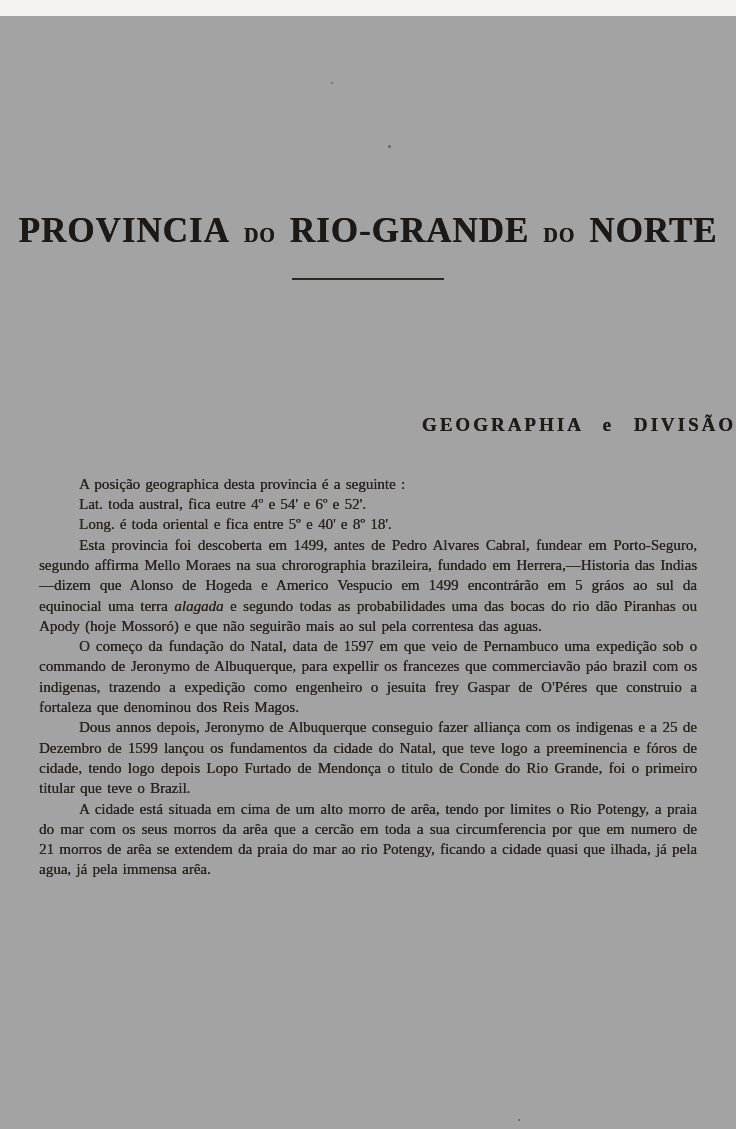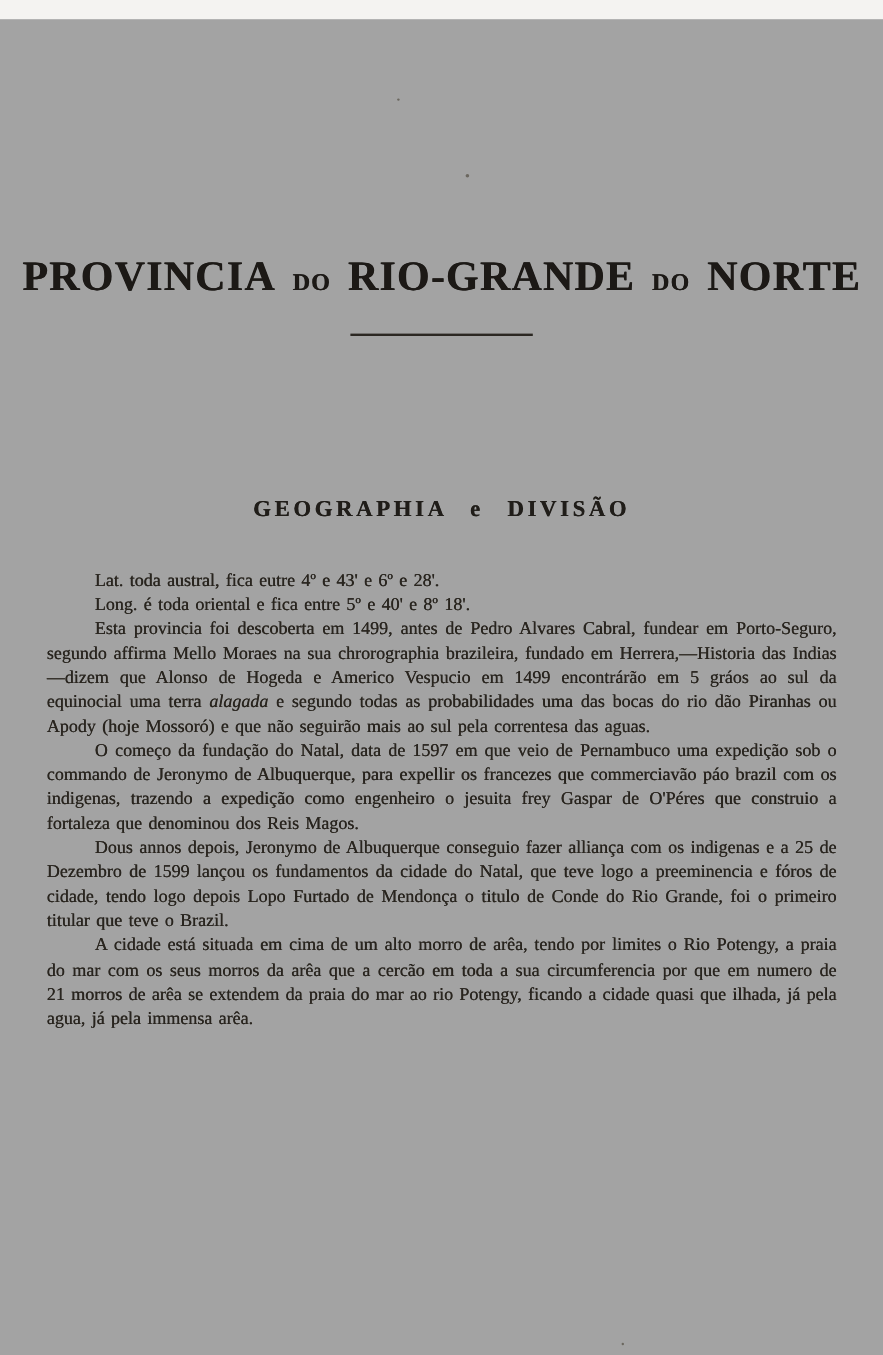--- a/index.html
+++ b/index.html
@@ -36,21 +36,21 @@
     padding: 0 5px;
   }
   .title-rule {
     width: 152px;
     height: 2px;
     background: #2b2722;
     margin: 30px auto 0 auto;
   }
   .section-heading {
     margin: 134px 0 0 0;
-    text-align: center;
+    text-align: right;
     font-size: 19px;
     font-weight: bold;
     color: #201d19;
     letter-spacing: 3px;
     word-spacing: 12px;
     line-height: 1.2;
     text-shadow: 0.3px 0 0 currentColor;
   }
   .body-text {
     margin-top: 37px;
@@ -91,21 +91,22 @@
     <span class="seg-large">RIO-GRANDE</span>
     <span class="seg-small">DO</span>
     <span class="seg-large">NORTE</span>
   </h1>
 
   <div class="title-rule"></div>
 
   <h2 class="section-heading">GEOGRAPHIA e DIVISÃO</h2>
 
   <div class="body-text">
-    <p>Lat. toda austral, fica eutre 4º e 43' e 6º e 28'.</p>
+    <p>A posição geographica desta provincia é a seguinte :</p>
+    <p>Lat. toda austral, fica eutre 4º e 54' e 6º e 52'.</p>
     <p>Long. é toda oriental e fica entre 5º e 40' e 8º 18'.</p>
     <p>Esta provincia foi descoberta em 1499, antes de Pedro Alvares Cabral, fundear em Porto-Seguro, segundo affirma Mello Moraes na sua chrorographia brazileira, fundado em Herrera,—Historia das Indias—dizem que Alonso de Hogeda e Americo Vespucio em 1499 encontrárão em 5 gráos ao sul da equinocial uma terra <i>alagada</i> e segundo todas as probabilidades uma das bocas do rio dão Piranhas ou Apody (hoje Mossoró) e que não seguirão mais ao sul pela correntesa das aguas.</p>
     <p>O começo da fundação do Natal, data de 1597 em que veio de Pernambuco uma expedição sob o commando de Jeronymo de Albuquerque, para expellir os francezes que commerciavão páo brazil com os indigenas, trazendo a expedição como engenheiro o jesuita frey Gaspar de O'Péres que construio a fortaleza que denominou dos Reis Magos.</p>
     <p>Dous annos depois, Jeronymo de Albuquerque conseguio fazer alliança com os indigenas e a 25 de Dezembro de 1599 lançou os fundamentos da cidade do Natal, que teve logo a preeminencia e fóros de cidade, tendo logo depois Lopo Furtado de Mendonça o titulo de Conde do Rio Grande, foi o primeiro titular que teve o Brazil.</p>
     <p>A cidade está situada em cima de um alto morro de arêa, tendo por limites o Rio Potengy, a praia do mar com os seus morros da arêa que a cercão em toda a sua circumferencia por que em numero de 21 morros de arêa se extendem da praia do mar ao rio Potengy, ficando a cidade quasi que ilhada, já pela agua, já pela immensa arêa.</p>
   </div>
 
 </div>
 
 </body></html>

